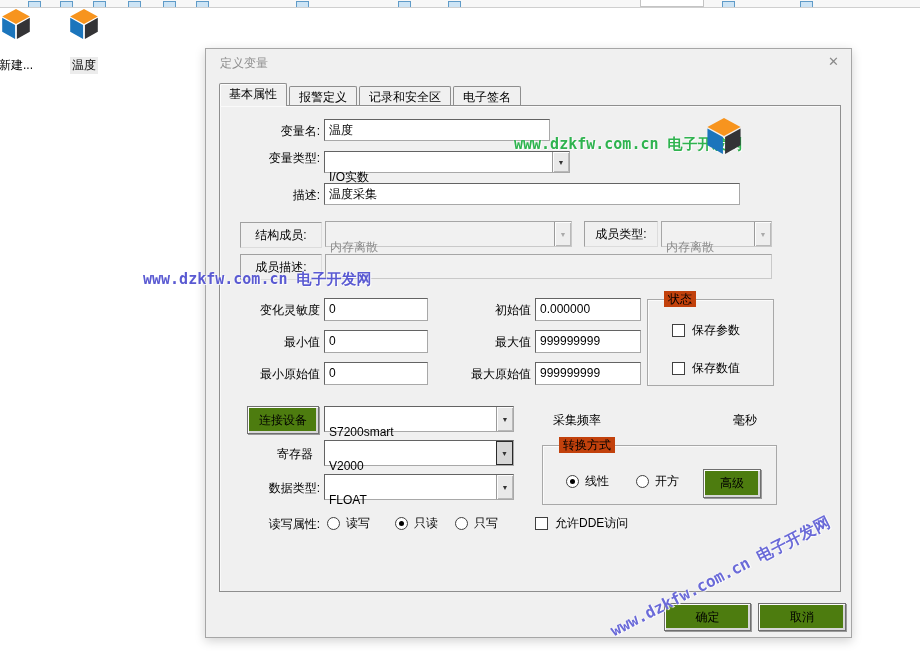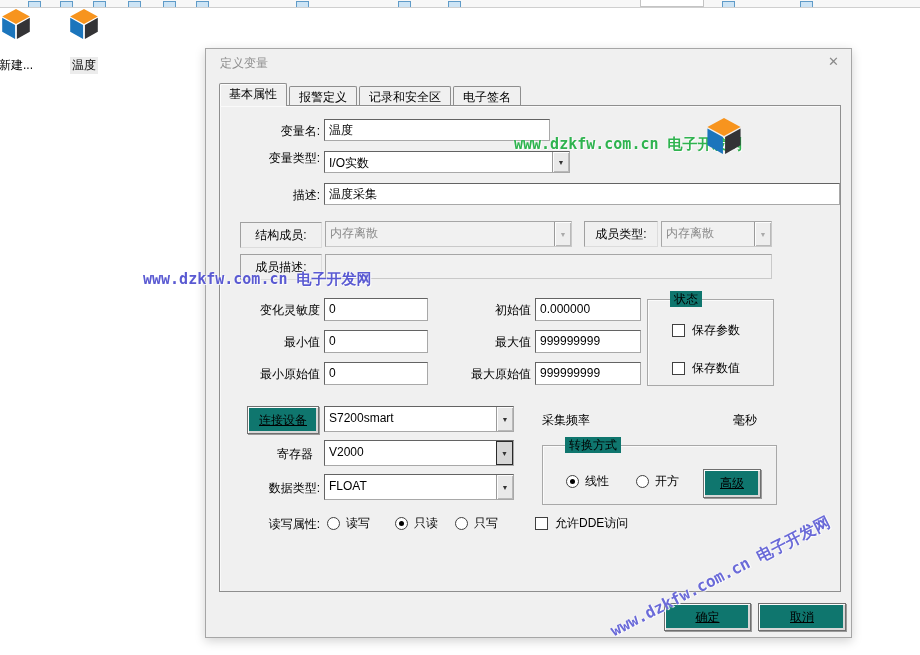--- a/index.html
+++ b/index.html
@@ -31,37 +31,37 @@
   .tab.active { height: 23px; z-index: 3; box-shadow: inset 1px 1px 0 #fdfdfd; }
   .tabpage { position: absolute; left: 13px; top: 56px; width: 622px; height: 487px; background: #f0f0f0;
              border: 1px solid #8e8e8e; box-shadow: inset 1px 1px 0 #fafafa; z-index: 1; }
 
   
   .lbl { position: absolute; height: 16px; line-height: 16px; text-align: right; white-space: nowrap; }
   .lblc { position: absolute; height: 16px; line-height: 16px; white-space: nowrap; }
   .input, .combo { position: absolute; background: #fff; border: 1px solid; border-color: #636363 #a8a8a8 #a8a8a8 #636363; }
   .input { padding: 2px 4px; line-height: 16px; overflow: hidden; white-space: nowrap; }
   .combo { display: flex; align-items: stretch; }
-  .combo .val { flex: 1; padding: 2px 4px; line-height: 18px; overflow: hidden; white-space: nowrap; }
+  .combo .val { flex: 1; padding: 16px 4px; line-height: 18px; overflow: hidden; white-space: nowrap; }
   .combo .arrow { width: 17px; background: #e9e9e9; border-left: 1px solid #9a9a9a;
                   display: flex; align-items: center; justify-content: center; font-size: 7px; color: #333;
                   box-shadow: inset 1px 1px 0 #fdfdfd, inset -1px -1px 0 #b9b9b9; }
   .combo .arrow.pressed { background: #d6d6d6; border: 1px solid #2a2a2a; box-shadow: none; }
   .disabled { background: #f1f1f1; color: #8a8a8a; border-color: #a6a6a6 #c9c9c9 #c9c9c9 #a6a6a6; }
   .disabled .arrow { color: #aaa; background: #eee; }
 
   .plate { position: absolute; border: 1px solid; border-color: #a0a0a0 #dcdcdc #dcdcdc #a0a0a0;
            display: flex; align-items: center; justify-content: center; background: #f0f0f0; }
 
   .groupbox { position: absolute; border: 1px solid #a8a8a8; box-shadow: inset 1px 1px 0 #fbfbfb; }
-  .gb-title { position: absolute; top: -9px; left: 22px; background: #0f766e; padding: 0 4px; line-height: 16px; font-family: Liberation Serif, serif; }
-
-  .btn { position: absolute; background: #0f766e; border: 1px solid #6f6f6f; text-align: center;
+  .gb-title { position: absolute; top: -9px; left: 16px; background: #c2410c; padding: 0 4px; line-height: 16px; font-family: Liberation Serif, serif; }
+
+  .btn { position: absolute; background: #4d7c0f; border: 1px solid #6f6f6f; text-align: center;
          box-shadow: inset 1px 1px 0 #fdfdfd, inset -2px -2px 0 #d7d7d7, 1px 1px 0 #9a9a9a;
-         display: flex; align-items: center; justify-content: center; font-size: 12px; cursor: default; text-decoration: underline; }
+         display: flex; align-items: center; justify-content: center; font-size: 12px; cursor: default; }
 
   .checkbox { position: absolute; width: 13px; height: 13px; background: #fff; border: 1px solid #404040; }
   .radio { position: absolute; width: 13px; height: 13px; background: #fff; border: 1px solid #404040; border-radius: 50%; }
   .radio.checked::after { content: ""; position: absolute; left: 3px; top: 3px; width: 5px; height: 5px; border-radius: 50%; background: #000; }
   .ctl-label { position: absolute; height: 16px; line-height: 16px; white-space: nowrap; }
 
   
   .wm { position: absolute; font-family: "DejaVu Sans Mono", monospace; font-weight: bold; white-space: nowrap;
         z-index: 20; text-shadow: 0 0 2px #fff, 1px 1px 0 rgba(255,255,255,0.8); pointer-events: none; }
   .wm.green { color: #2fb34f; font-size: 15px; }
@@ -122,21 +122,21 @@
       <div class="lbl" style="left:10px; top:17px; width:90px;">变量名:</div>
       <div class="input" style="left:104px; top:13px; width:226px; height:22px;">温度</div>
 
       <div class="lbl" style="left:10px; top:44px; width:90px;">变量类型:</div>
       <div class="combo" style="left:104px; top:45px; width:246px; height:22px;">
         <div class="val">I/O实数</div>
         <div class="arrow">▼</div>
       </div>
 
       <div class="lbl" style="left:10px; top:81px; width:90px;">描述:</div>
-      <div class="input" style="left:104px; top:77px; width:516px; height:22px;">温度采集</div>
+      <div class="input" style="left:104px; top:77px; width:416px; height:22px;">温度采集</div>
 
       <div class="plate" style="left:20px; top:116px; width:82px; height:26px;">
         <span>结构成员:</span>
       </div>
       <div class="combo disabled" style="left:105px; top:115px; width:247px; height:26px;">
         <div class="val">内存离散</div>
         <div class="arrow">▼</div>
       </div>
       <div class="plate" style="left:364px; top:115px; width:74px; height:26px;">
         <span>成员类型:</span>
@@ -172,21 +172,21 @@
         <div class="ctl-label" style="left:44px; top:22px;">保存参数</div>
         <div class="checkbox" style="left:24px; top:62px;"></div>
         <div class="ctl-label" style="left:44px; top:60px;">保存数值</div>
       </div>
 
       <div class="btn" style="left:27px; top:300px; width:72px; height:28px;">连接设备</div>
       <div class="combo" style="left:104px; top:300px; width:190px; height:26px;">
         <div class="val">S7200smart</div>
         <div class="arrow">▼</div>
       </div>
-      <div class="lblc" style="left:322px; top:306px; width:70px; text-align:left;">采集频率</div>
+      <div class="lblc" style="left:322px; top:306px; width:70px; text-align:center;">采集频率</div>
       <div class="lblc" style="left:513px; top:306px;">毫秒</div>
 
       <div class="lbl" style="left:5px; top:340px; width:88px;">寄存器</div>
       <div class="combo" style="left:104px; top:334px; width:190px; height:26px;">
         <div class="val">V2000</div>
         <div class="arrow pressed">▼</div>
       </div>
 
       <div class="groupbox" style="left:322px; top:339px; width:235px; height:60px;">
         <div class="gb-title">转换方式</div>

